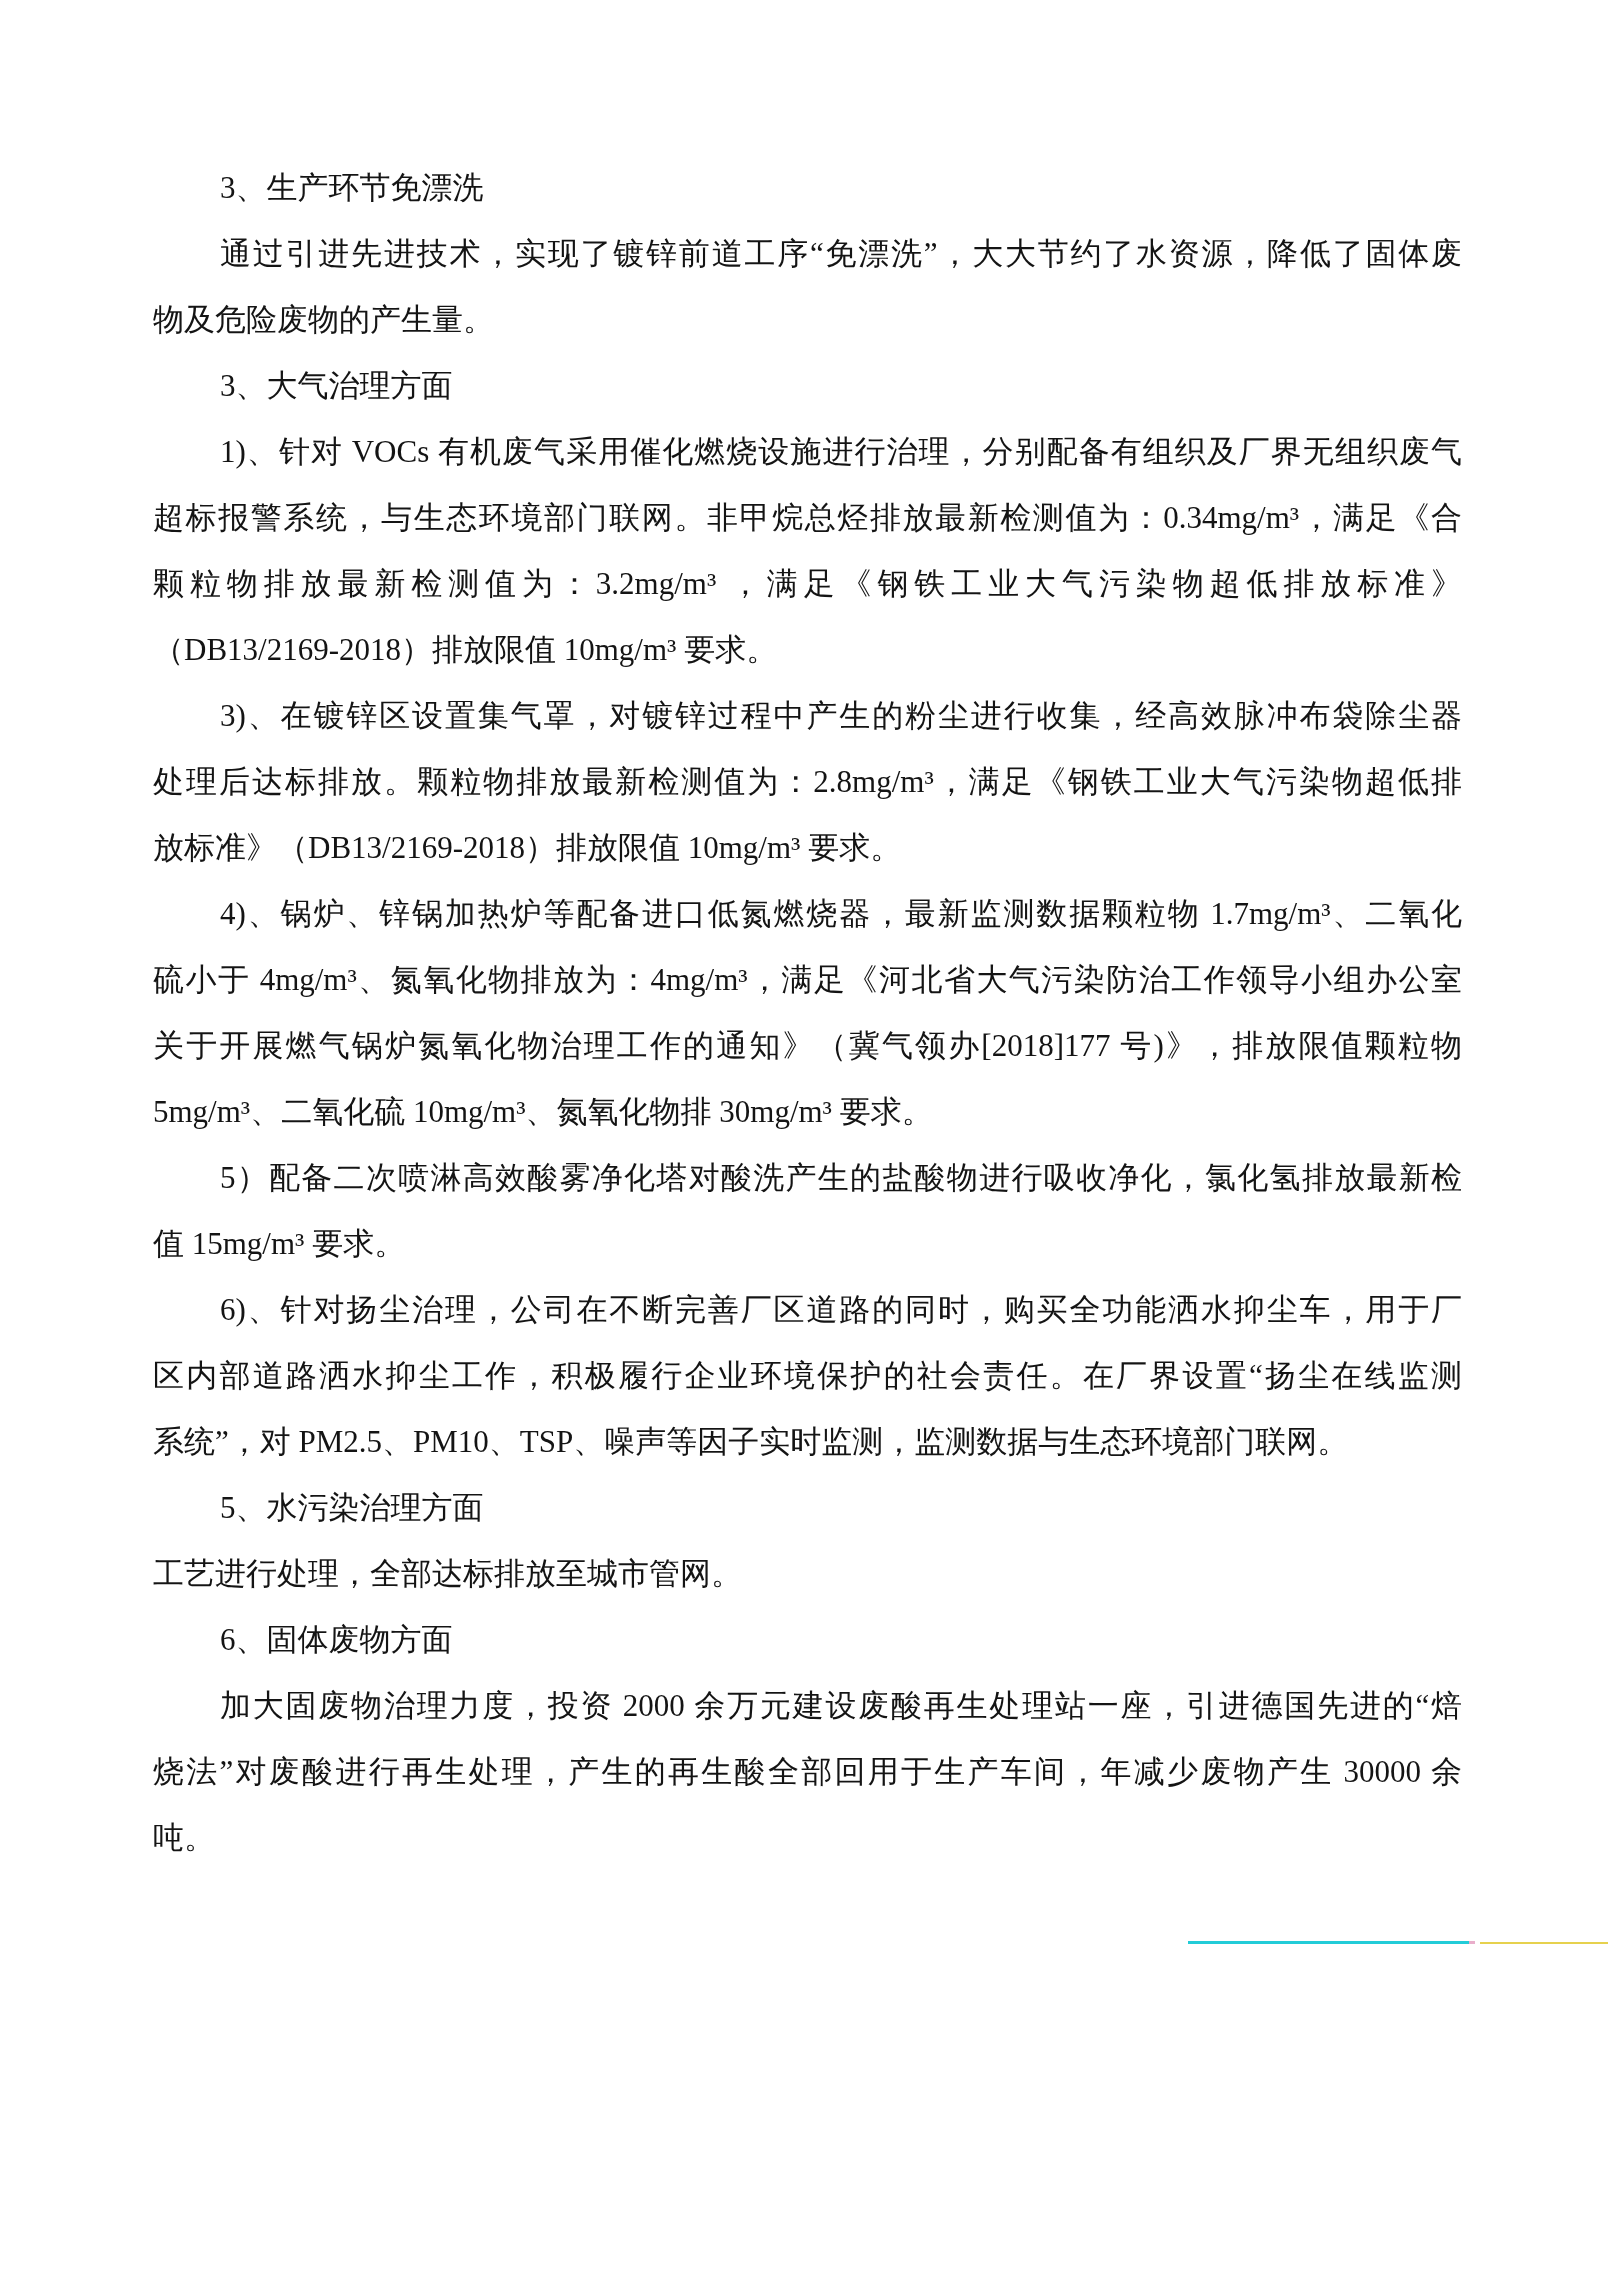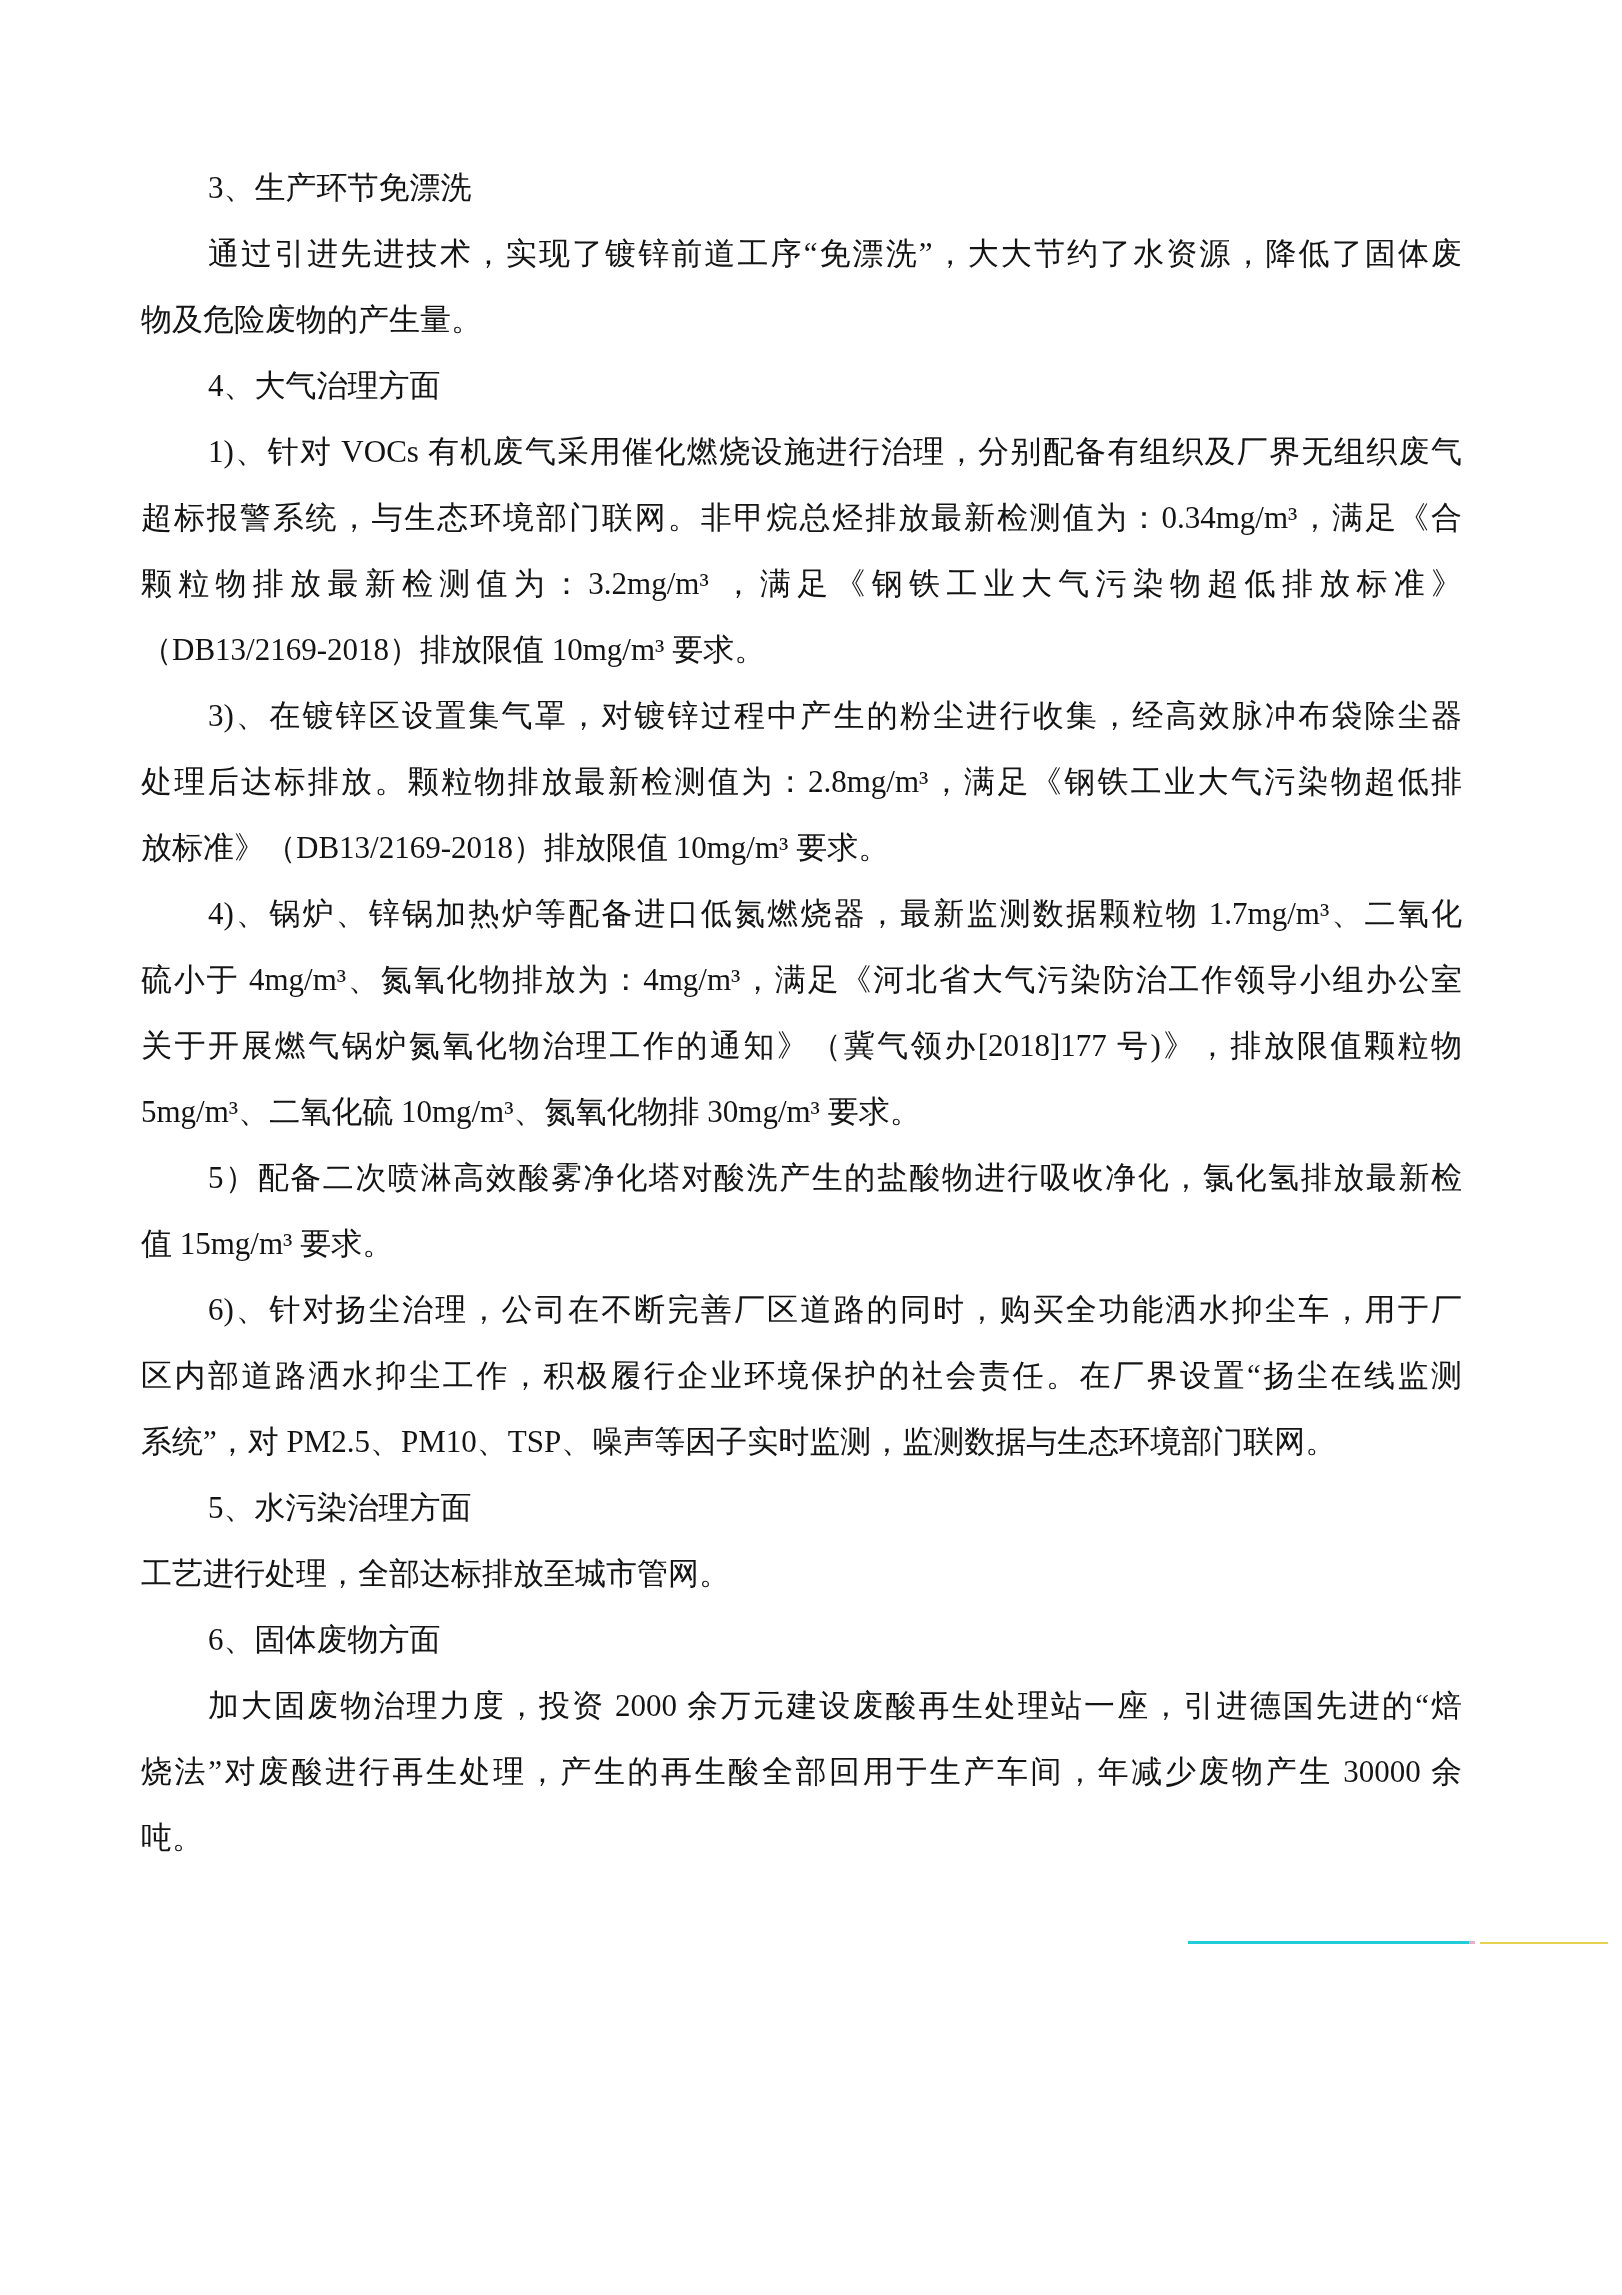--- a/index.html
+++ b/index.html
@@ -22,20 +22,21 @@
     top: 155px;
     width: 1321px;
   }
   .line {
     height: 66px;
     line-height: 66px;
     font-size: 31px;
     text-align: left;
     word-break: keep-all;
     white-space: nowrap;
+    margin-left: 12px;
   }
   .line.fill {
     white-space: normal;
     text-align: justify;
     text-align-last: justify;
   }
   .line.indent {
     text-indent: 67px;
   }
   
@@ -48,21 +49,21 @@
 </style>
 </head>
 <body>
 
 <div class="page">
 
   <div class="textblock">
     <div class="line indent">3、生产环节免漂洗</div>
     <div class="line indent fill">通过引进先进技术，实现了镀锌前道工序“免漂洗”，大大节约了水资源，降低了固体废</div>
     <div class="line">物及危险废物的产生量。</div>
-    <div class="line indent">4、大气治理方面</div>
+    <div class="line indent">3、大气治理方面</div>
     <div class="line indent fill">1)、针对 VOCs 有机废气采用催化燃烧设施进行治理，分别配备有组织及厂界无组织废气</div>
     <div class="line fill">超标报警系统，与生态环境部门联网。非甲烷总烃排放最新检测值为：0.34mg/m³，满足《合</div>
     <div class="line fill">颗粒物排放最新检测值为：3.2mg/m³ ，满足《钢铁工业大气污染物超低排放标准》</div>
     <div class="line">（DB13/2169-2018）排放限值 10mg/m³ 要求。</div>
     <div class="line indent fill">3)、在镀锌区设置集气罩，对镀锌过程中产生的粉尘进行收集，经高效脉冲布袋除尘器</div>
     <div class="line fill">处理后达标排放。颗粒物排放最新检测值为：2.8mg/m³，满足《钢铁工业大气污染物超低排</div>
     <div class="line">放标准》（DB13/2169-2018）排放限值 10mg/m³ 要求。</div>
     <div class="line indent fill">4)、锅炉、锌锅加热炉等配备进口低氮燃烧器，最新监测数据颗粒物 1.7mg/m³、二氧化</div>
     <div class="line fill">硫小于 4mg/m³、氮氧化物排放为：4mg/m³，满足《河北省大气污染防治工作领导小组办公室</div>
     <div class="line fill">关于开展燃气锅炉氮氧化物治理工作的通知》（冀气领办[2018]177 号)》，排放限值颗粒物</div>

